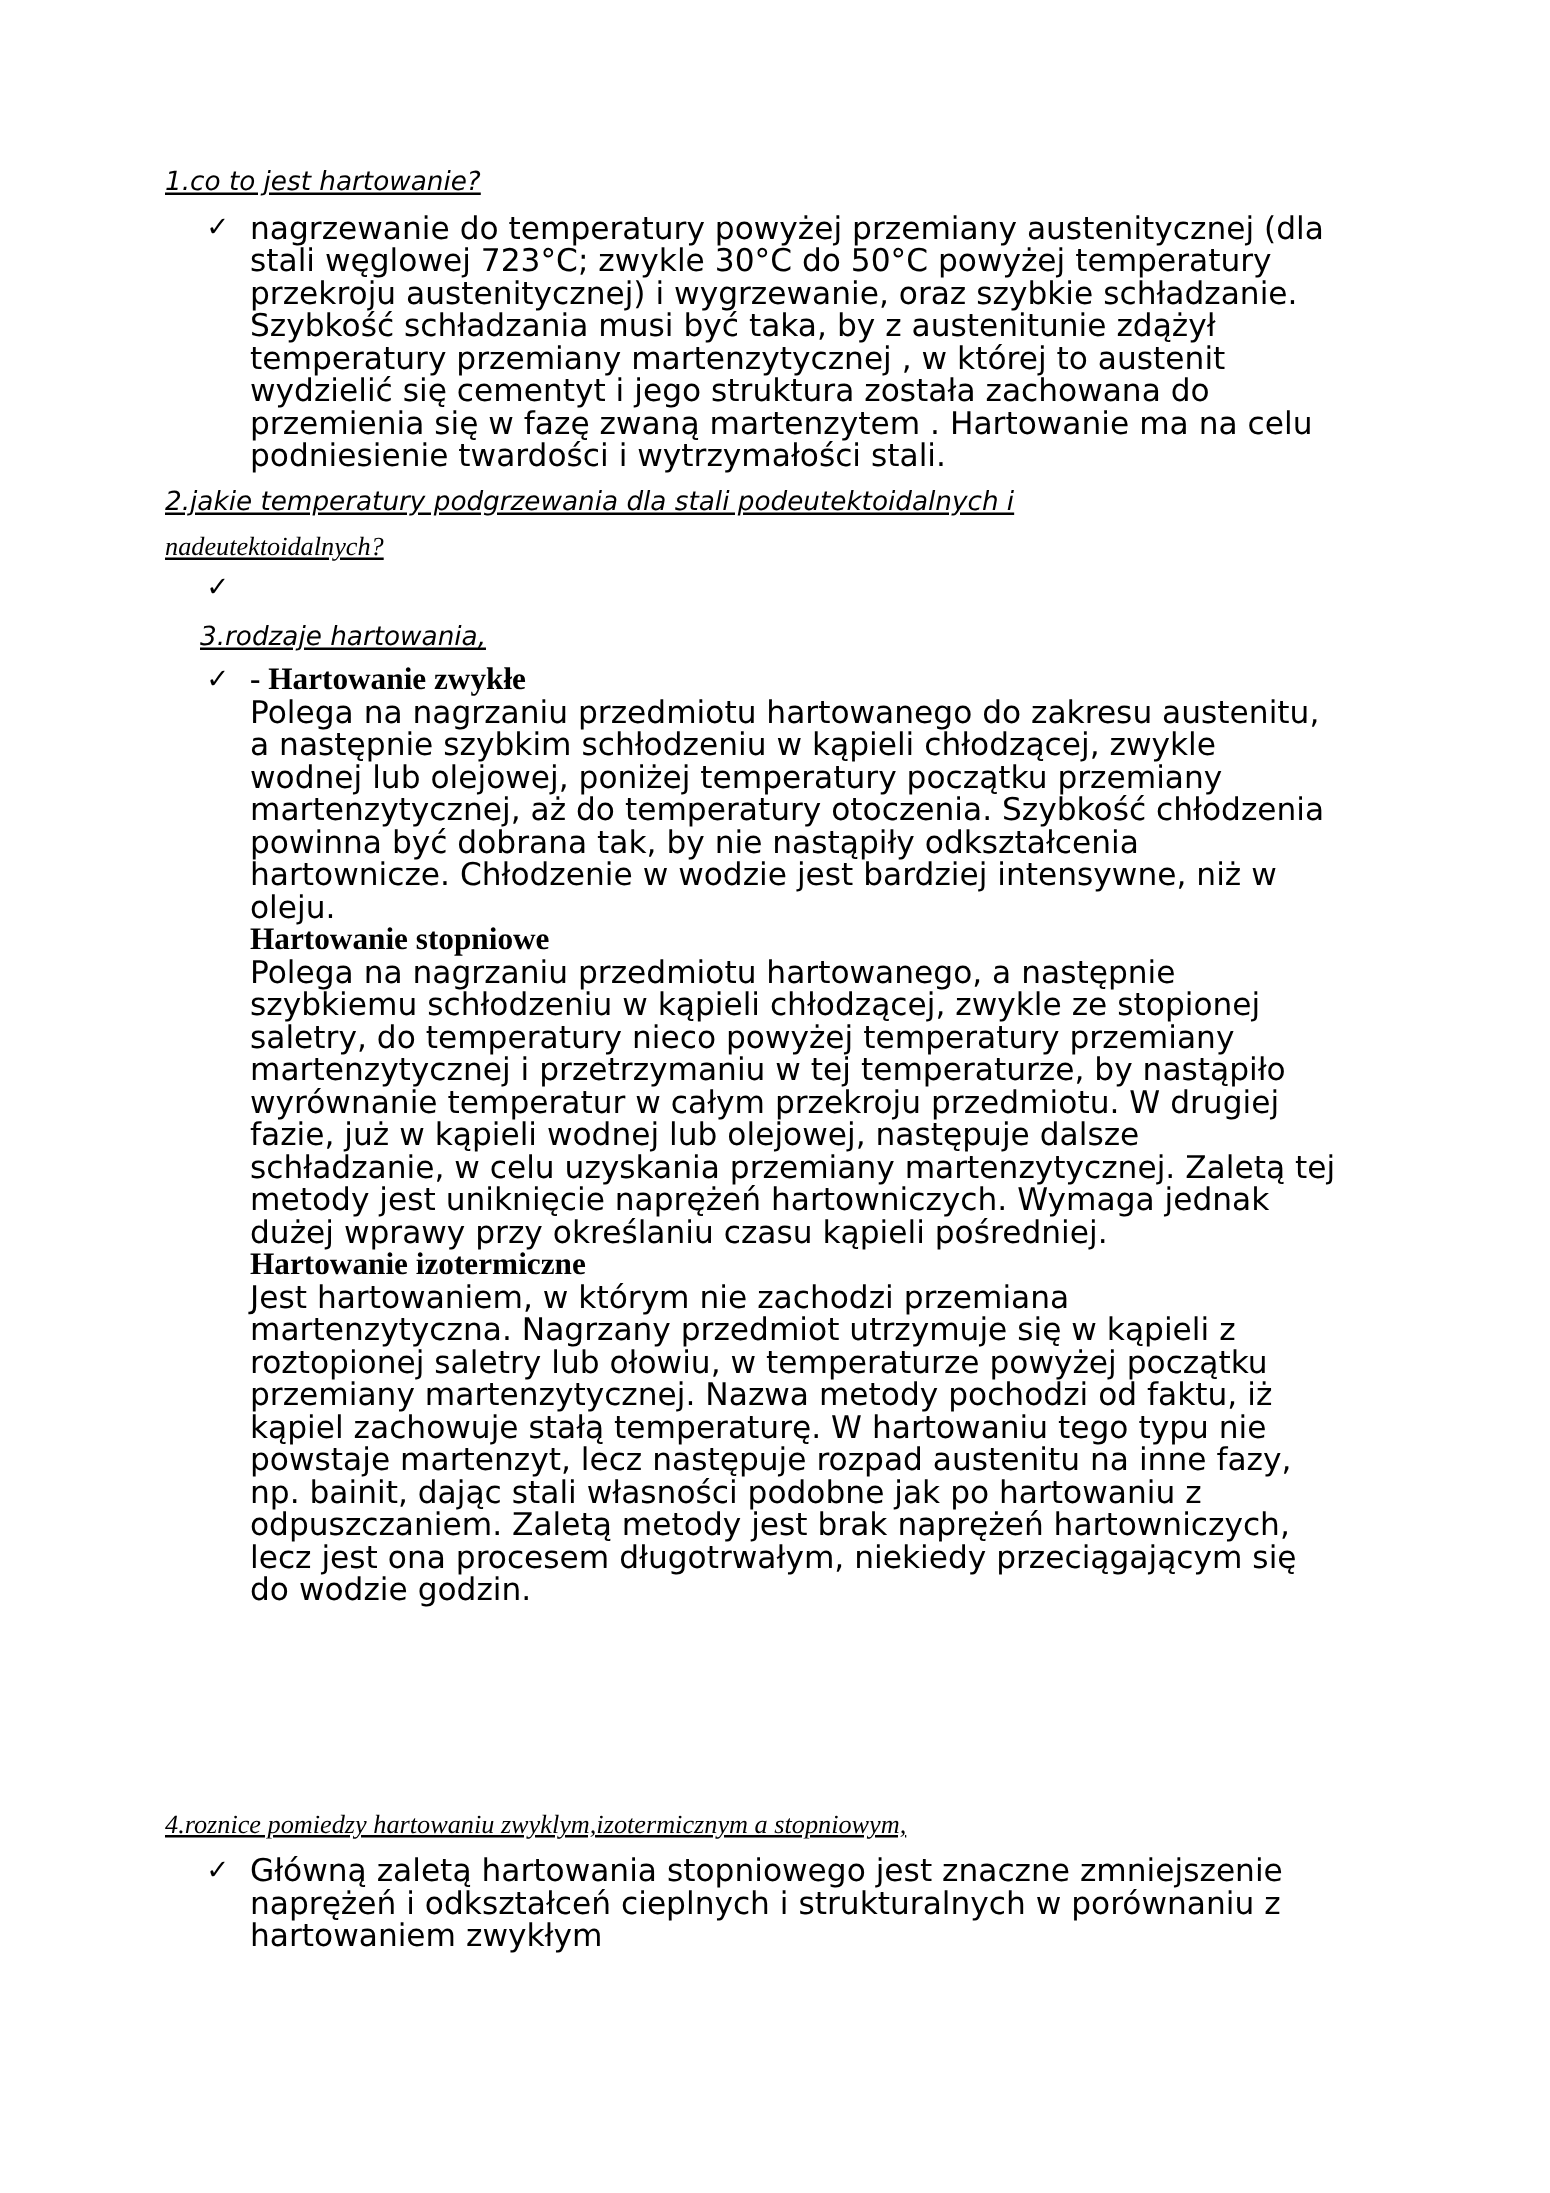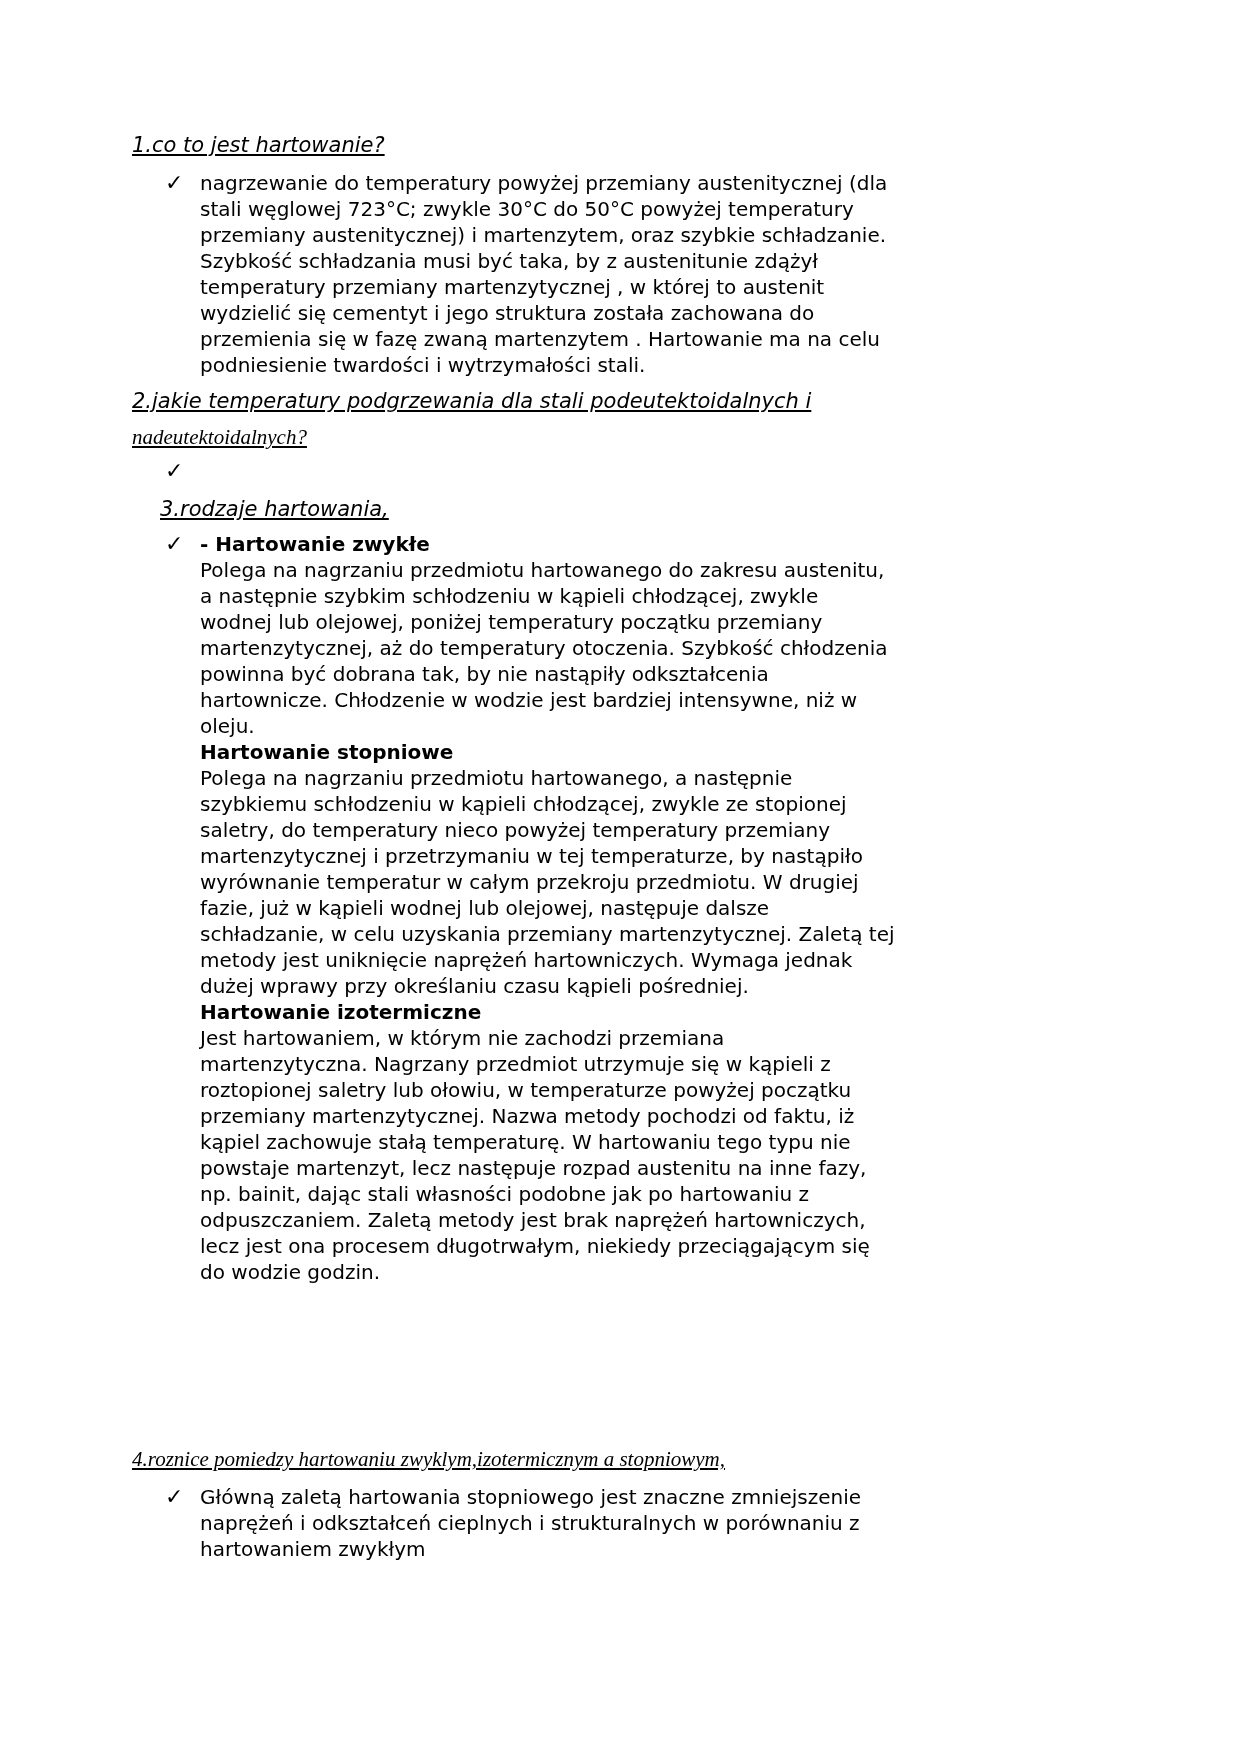--- a/index.html
+++ b/index.html
@@ -1,36 +1,36 @@
 <!DOCTYPE html>
 <html><head>
 <meta charset="utf-8">
 <style>
   html, body { margin: 0; padding: 0; background: #ffffff; }
   body { width: 1240px; height: 1754px; position: relative; overflow: hidden;
          font-family: "DejaVu Sans", sans-serif; color: #000; }
   .page { position: absolute; left: 0; top: 0; width: 1240px; height: 1754px; }
   .q { position: absolute; left: 132px; font-size: 21px; font-style: italic;
        text-decoration: underline; line-height: 38px; white-space: nowrap; }
-  .item { position: absolute; left: 200px; width: 900px; font-size: 20px; line-height: 26px; }
+  .item { position: absolute; left: 200px; width: 900px; font-size: 25px; line-height: 26px; }
   .check { position: absolute; left: 165px; font-size: 22px; line-height: 26px; }
   .line { display: block; white-space: nowrap; }
-  .bold { font-weight: bold; }
+  .bold { font-weight: bold; font-family: Liberation Serif, serif; }
 </style>
 </head>
 <body>
 
 <div class="page">
 
   <div class="q" style="top:126px;">1.co to jest hartowanie?</div>
   <div class="check" style="top:170px;">✓</div>
   <div class="item" style="top:170px;">
     <span class="line">nagrzewanie do temperatury powyżej przemiany austenitycznej  (dla</span>
     <span class="line">stali węglowej  723°C; zwykle 30°C do 50°C powyżej temperatury</span>
-    <span class="line">przemiany austenitycznej) i martenzytem, oraz szybkie schładzanie.</span>
+    <span class="line">przekroju austenitycznej) i wygrzewanie, oraz szybkie schładzanie.</span>
     <span class="line">Szybkość schładzania musi być taka, by z austenitunie zdążył</span>
     <span class="line">temperatury przemiany martenzytycznej , w której to austenit</span>
     <span class="line">wydzielić się cementyt i jego struktura została zachowana do</span>
     <span class="line">przemienia się w fazę zwaną martenzytem . Hartowanie  ma na celu</span>
     <span class="line">podniesienie twardości i wytrzymałości stali.</span>
   </div>
 
   <div class="q" style="top:382px;">2.jakie temperatury podgrzewania dla stali podeutektoidalnych i</div>
   <div class="q" style="top:418px;font-family:Liberation Serif, serif;">nadeutektoidalnych?</div>
   <div class="check" style="top:458px;">✓</div>

